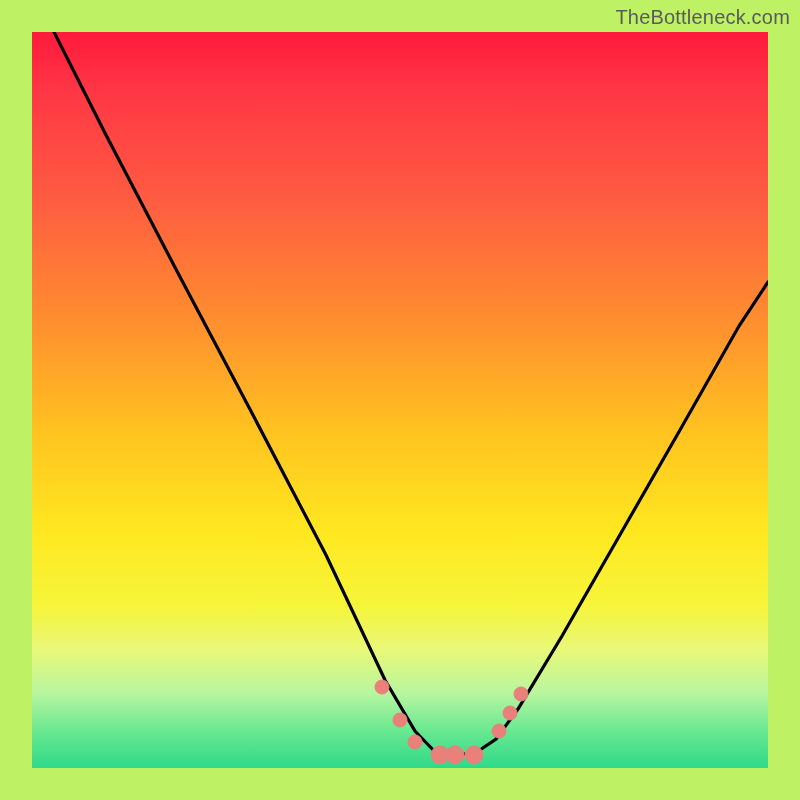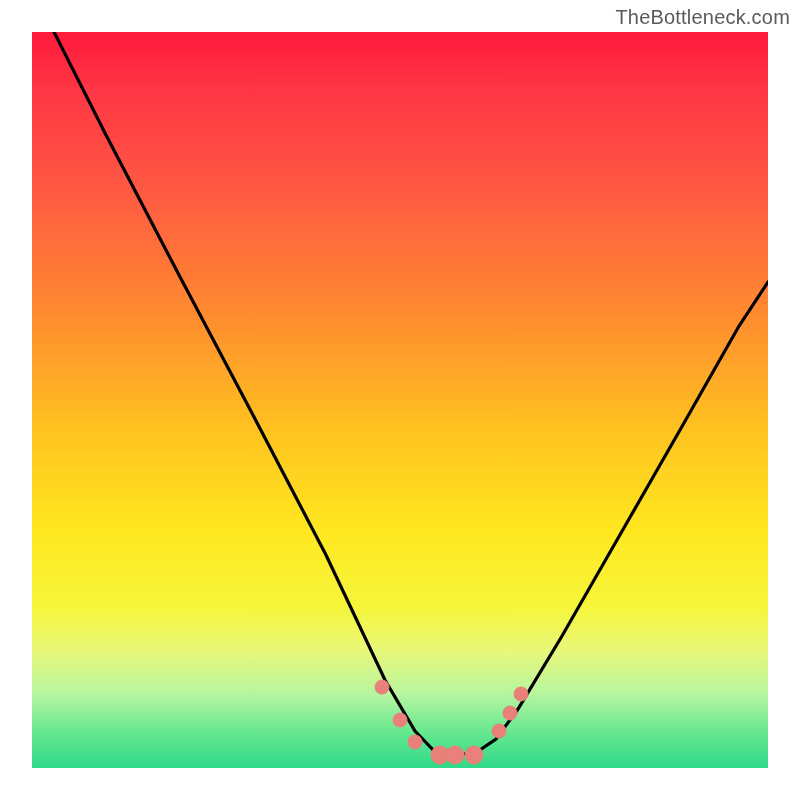--- a/index.html
+++ b/index.html
@@ -8,21 +8,21 @@
     width: 800px;
     height: 800px;
     overflow: hidden;
     background: #000;
     font-family: Arial, Helvetica, sans-serif;
   }
   .stage {
     position: relative;
     width: 800px;
     height: 800px;
-    background: #ffffff;
+    background: #bef264;
   }
   .plot-area {
     position: absolute;
     left: 32px;
     top: 32px;
     width: 736px;
     height: 736px;
     overflow: hidden;
   }
   

